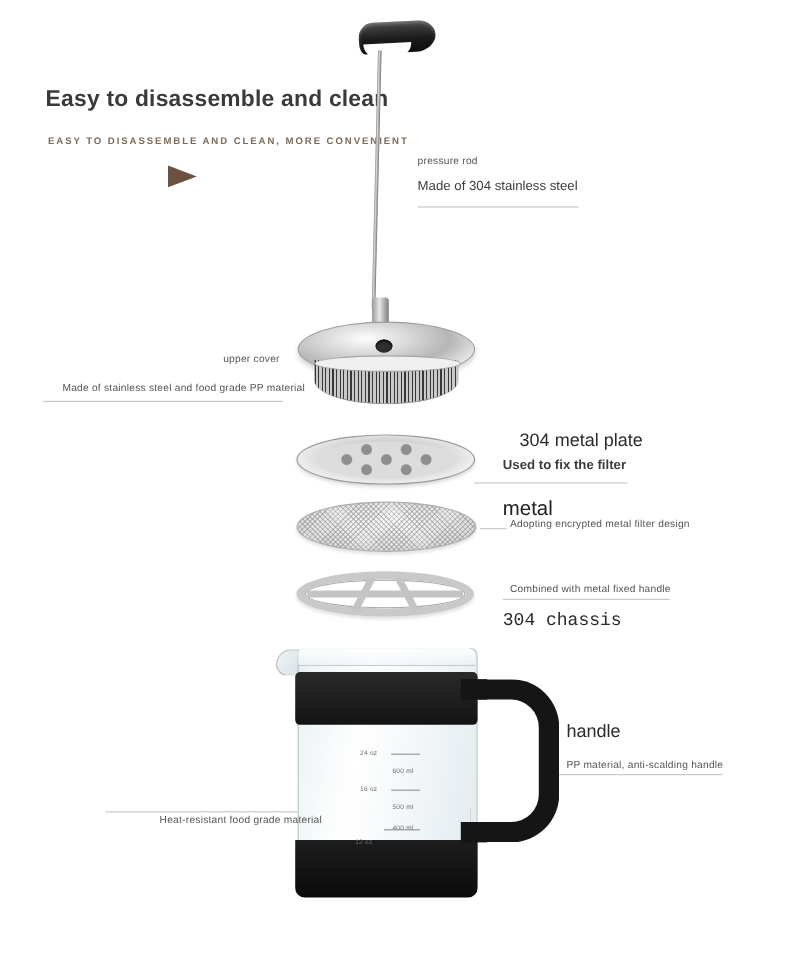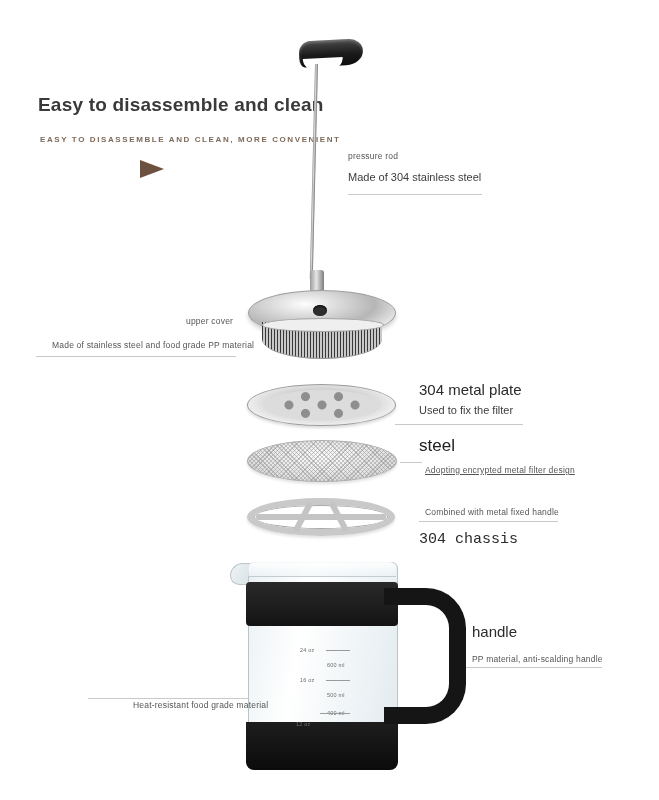--- a/index.html
+++ b/index.html
@@ -11,21 +11,20 @@
     height: 800px;
     background: #ffffff;
     font-family: "Liberation Sans", sans-serif;
     color: #222;
     overflow: hidden;
   }
   #stage {
     position: relative;
     width: 659px;
     height: 714px;
-    margin-top: 22px;
   }
 
   
   .headline {
     position: absolute;
     left: 38px;
     top: 72px;
     font-size: 19px;
     font-weight: 600;
     color: #3a3a3a;
@@ -338,26 +337,26 @@
   <div class="gradu" style="left:296px; top:699px;">12 oz</div>
 
   <div class="lbl-small" style="left:348px; top:129px;">pressure rod</div>
   <div class="lbl-mid" style="left:348px; top:149px;">Made of 304 stainless steel</div>
   <div class="rule" style="left:348px; top:172px; width:134px;"></div>
 
   <div class="lbl-small" style="left:186px; top:294px;">upper cover</div>
   <div class="lbl-small" style="left:52px; top:318px;">Made of stainless steel and food grade PP material</div>
   <div class="rule" style="left:36px; top:334px; width:200px;"></div>
 
-  <div class="lbl-big" style="left:419px; top:359px;text-align:right;">304 metal plate</div>
-  <div class="lbl-mid" style="left:419px; top:382px;">Used to fix the filter</div>
+  <div class="lbl-big" style="left:433px; top:359px;text-align:right;">304 metal plate</div>
+  <div class="lbl-mid" style="left:419px; top:382px;font-weight:bold;">Used to fix the filter</div>
   <div class="rule" style="left:395px; top:402px; width:128px;"></div>
 
-  <div class="lbl-xl" style="left:419px; top:414px;">steel</div>
-  <div class="lbl-small" style="left:425px; top:443px;text-decoration:underline;">Adopting encrypted metal filter design</div>
+  <div class="lbl-xl" style="left:419px; top:414px;">metal</div>
+  <div class="lbl-small" style="left:425px; top:431px;">Adopting encrypted metal filter design</div>
   <div class="rule" style="left:400px; top:440px; width:22px;"></div>
 
   <div class="lbl-small" style="left:425px; top:485px;">Combined with metal fixed handle</div>
   <div class="rule" style="left:419px; top:499px; width:139px;"></div>
   <div class="lbl-big" style="left:419px; top:509px;font-family:Liberation Mono, monospace;">304 chassis</div>
 
   <div class="lbl-big" style="left:472px; top:601px;">handle</div>
   <div class="lbl-small" style="left:472px; top:632px;">PP material, anti-scalding handle</div>
   <div class="rule" style="left:466px; top:645px; width:136px;"></div>
 

